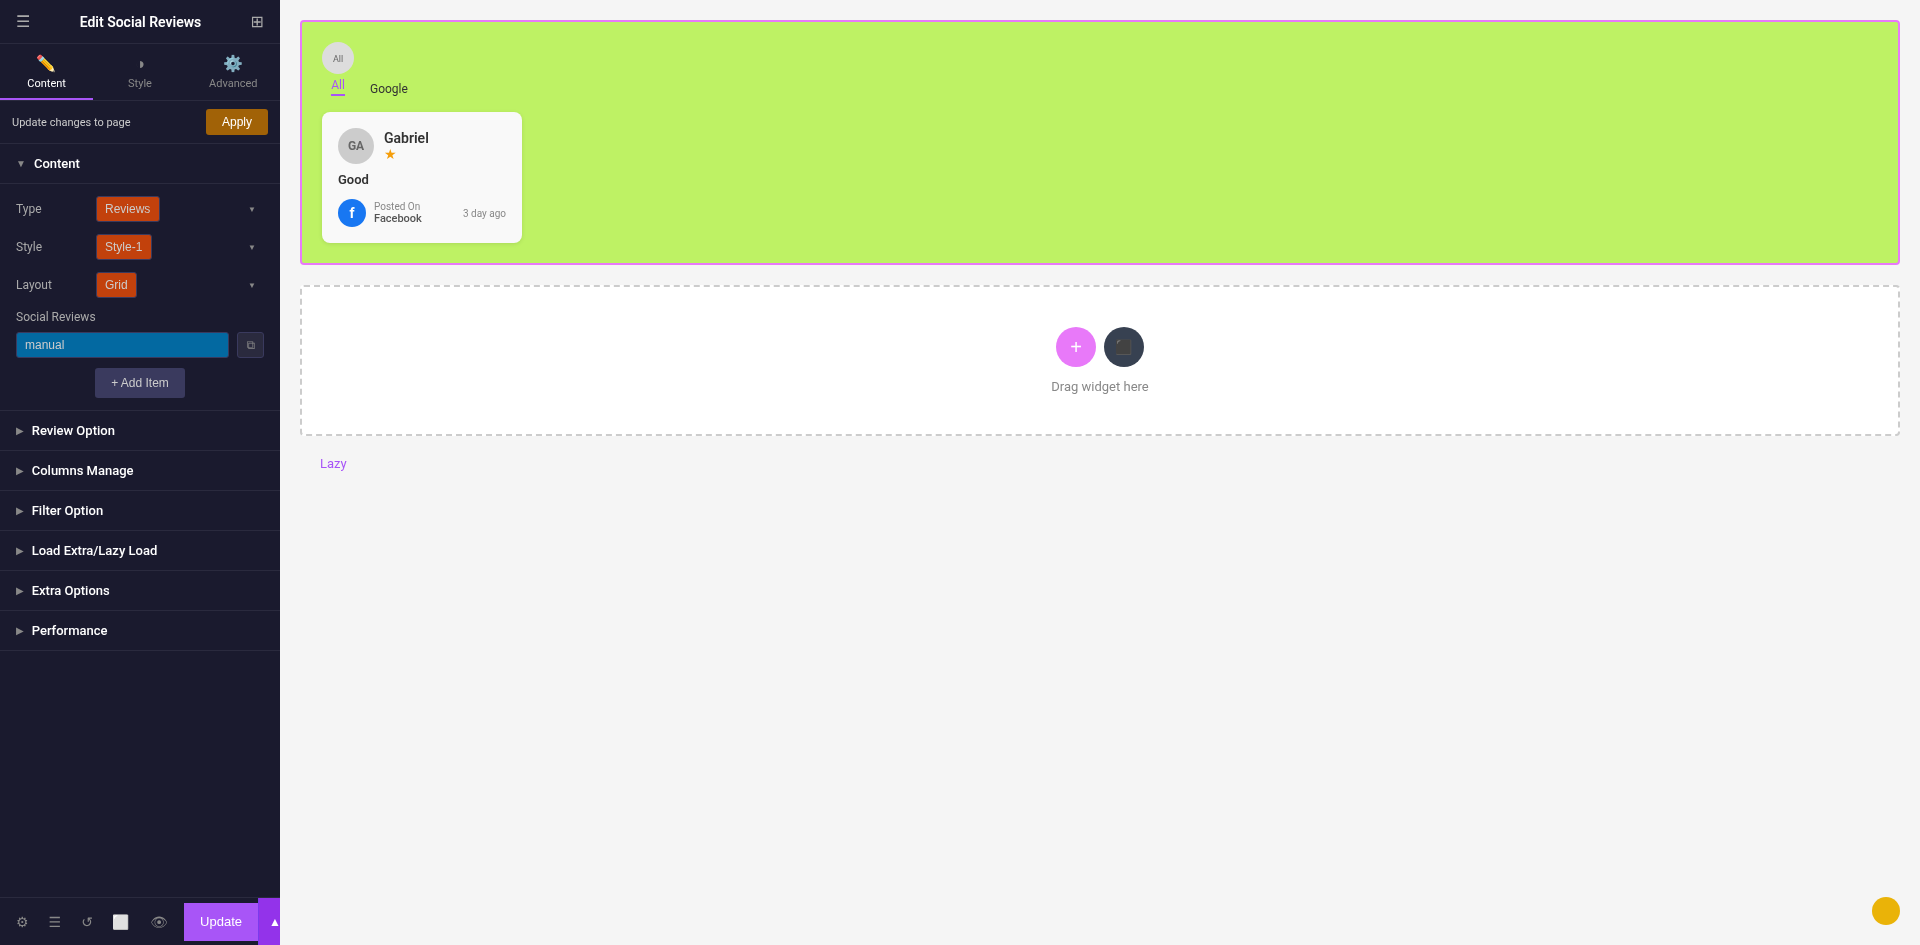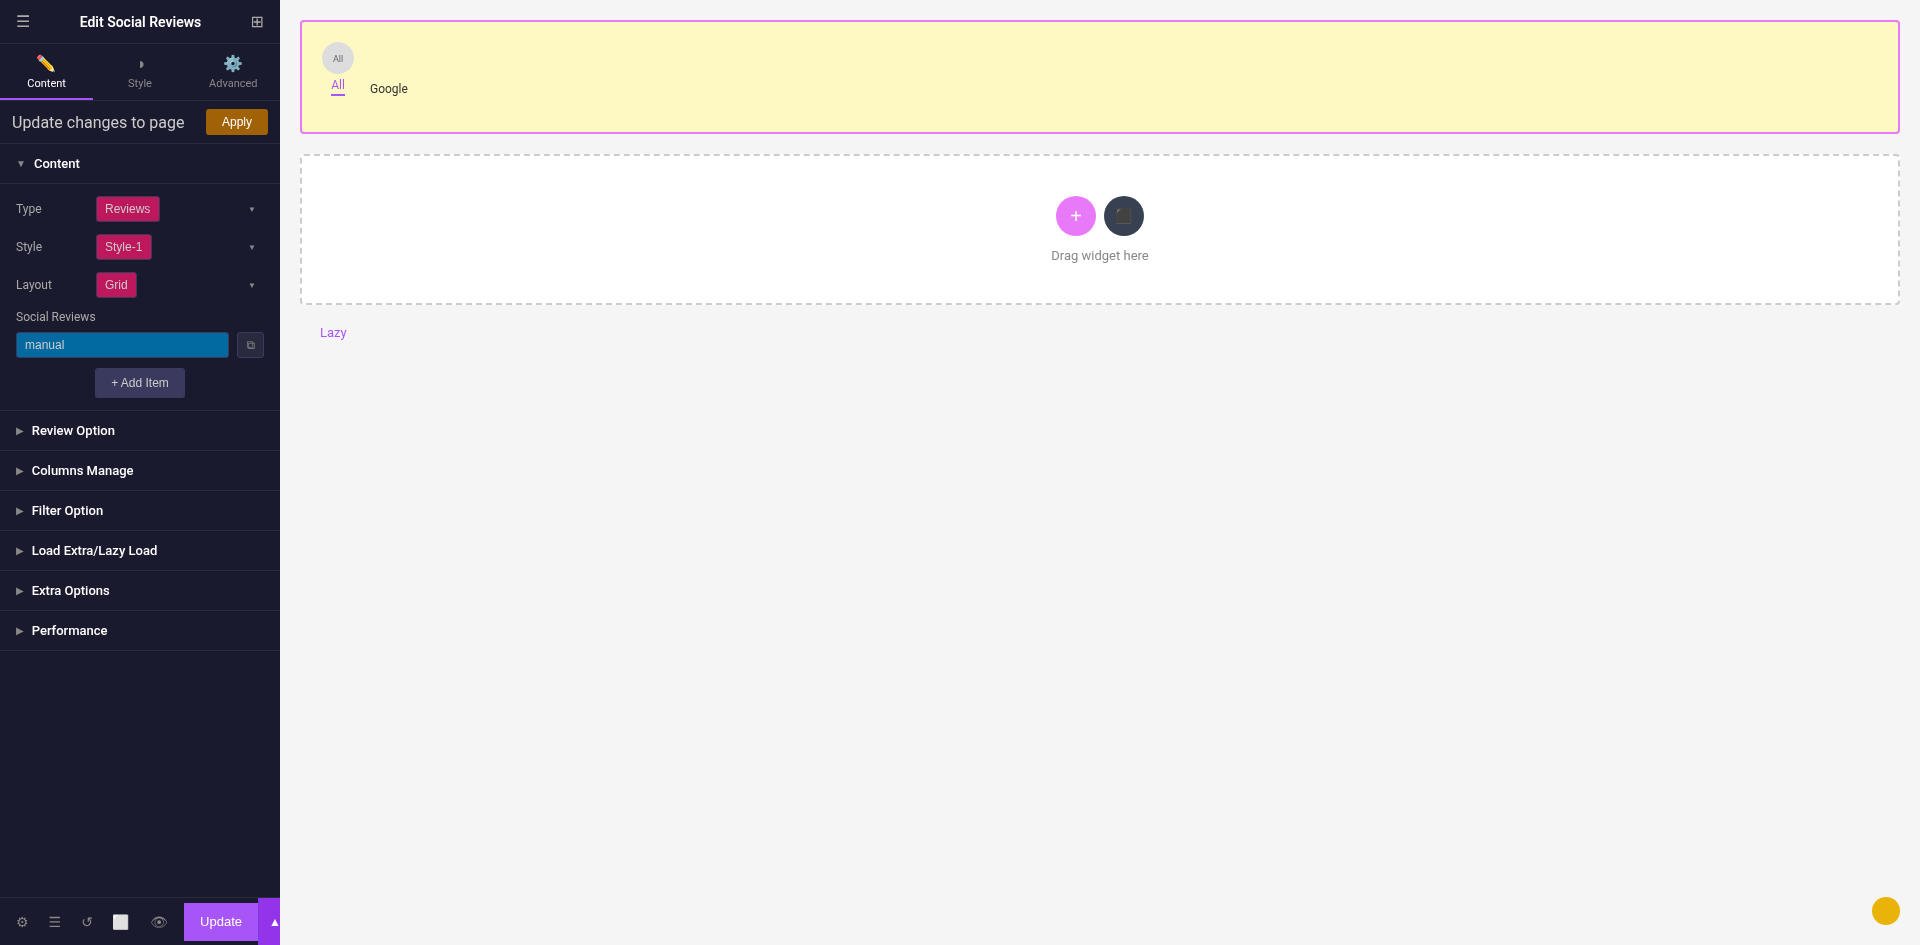--- a/index.html
+++ b/index.html
@@ -72,21 +72,21 @@
       display: flex;
       align-items: center;
       justify-content: space-between;
       padding: 8px 12px;
       background: #1a1a2e;
       border-bottom: 1px solid #2a2a3e;
     }
 
     .update-bar-text {
       color: #ccc;
-      font-size: 16px;
+      font-size: 11px;
     }
 
     .apply-btn {
       background: #a16207;
       color: #fff;
       border: none;
       padding: 6px 16px;
       border-radius: 3px;
       cursor: pointer;
       font-size: 12px;
@@ -129,21 +129,21 @@
 
     .field-label {
       color: #aaa;
       font-size: 12px;
       width: 80px;
       min-width: 80px;
     }
 
     .field-select {
       flex: 1;
-      background: #be185d;
+      background: #c2410c;
       color: #ccc;
       border: 1px solid #3a3a5e;
       padding: 5px 8px;
       border-radius: 3px;
       font-size: 12px;
       appearance: none;
       cursor: pointer;
     }
 
     .field-select-wrapper {
@@ -288,21 +288,21 @@
     .main-content {
       flex: 1;
       background: #f5f5f5;
       overflow-y: auto;
       padding: 20px;
       position: relative;
     }
 
     
     .review-widget-container {
-      background: #fef9c3;
+      background: #bef264;
       border: 2px solid #e879f9;
       border-radius: 4px;
       padding: 20px;
       margin-bottom: 20px;
     }
 
     .review-tabs {
       display: flex;
       gap: 16px;
       margin-bottom: 16px;
@@ -643,20 +643,40 @@
               <text x="10" y="14" text-anchor="middle" font-size="9" fill="#666">All</text>
             </svg>
         </div>
         <span class="review-tab-label">All</span>
       </div>
       <div class="review-tab">
         <span class="review-tab-label">Google</span>
       </div>
     </div>
 
+    <div class="review-card">
+      <div class="review-card-header">
+        <div class="reviewer-avatar">
+          <span>GA</span>
+        </div>
+        <div>
+          <div class="reviewer-name">Gabriel</div>
+          <div class="star-rating">★</div>
+        </div>
+      </div>
+      <div class="review-text">Good</div>
+      <div class="review-footer">
+        <div class="fb-icon">f</div>
+        <div class="review-source-info">
+          <div class="review-source-label">Posted On</div>
+          <div class="review-source-name">Facebook</div>
+        </div>
+        <div class="review-date">3 day ago</div>
+      </div>
+    </div>
   </div>
 
   <div class="drop-zone">
     <div class="drop-zone-buttons">
       <button class="drop-add-btn">+</button>
       <button class="drop-widget-btn">⬛</button>
     </div>
     <span class="drop-zone-text">Drag widget here</span>
   </div>
 

